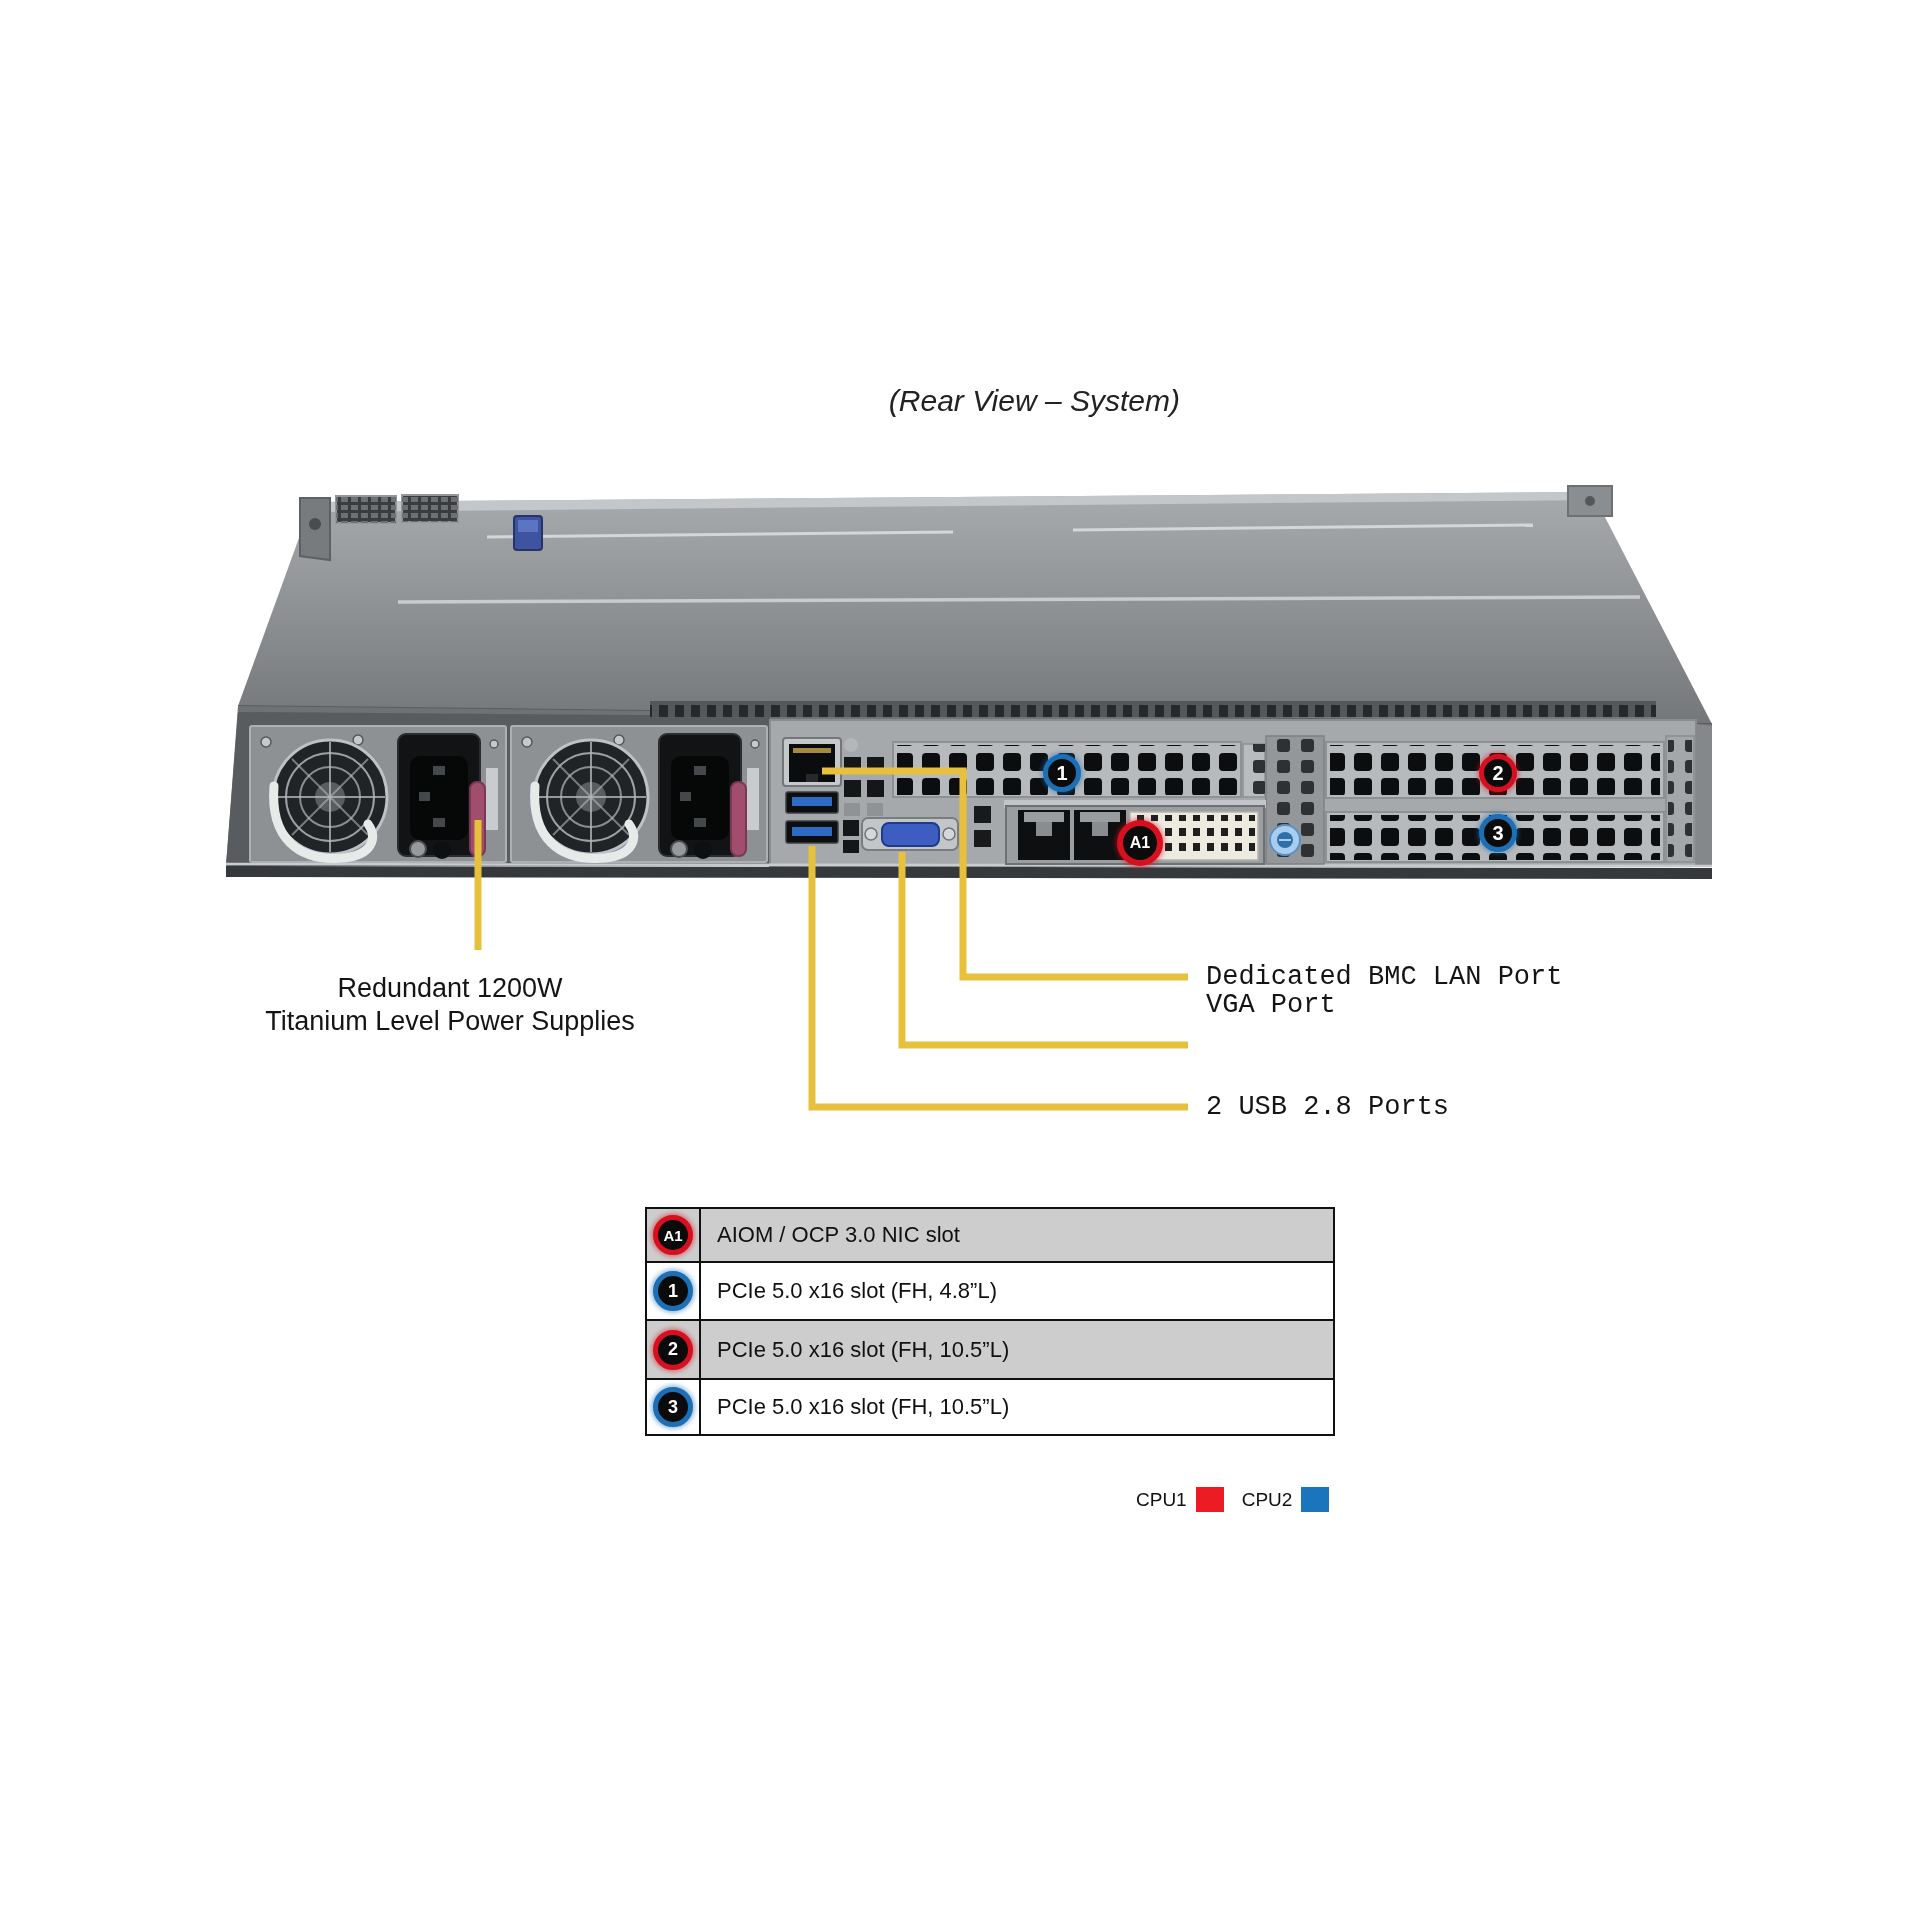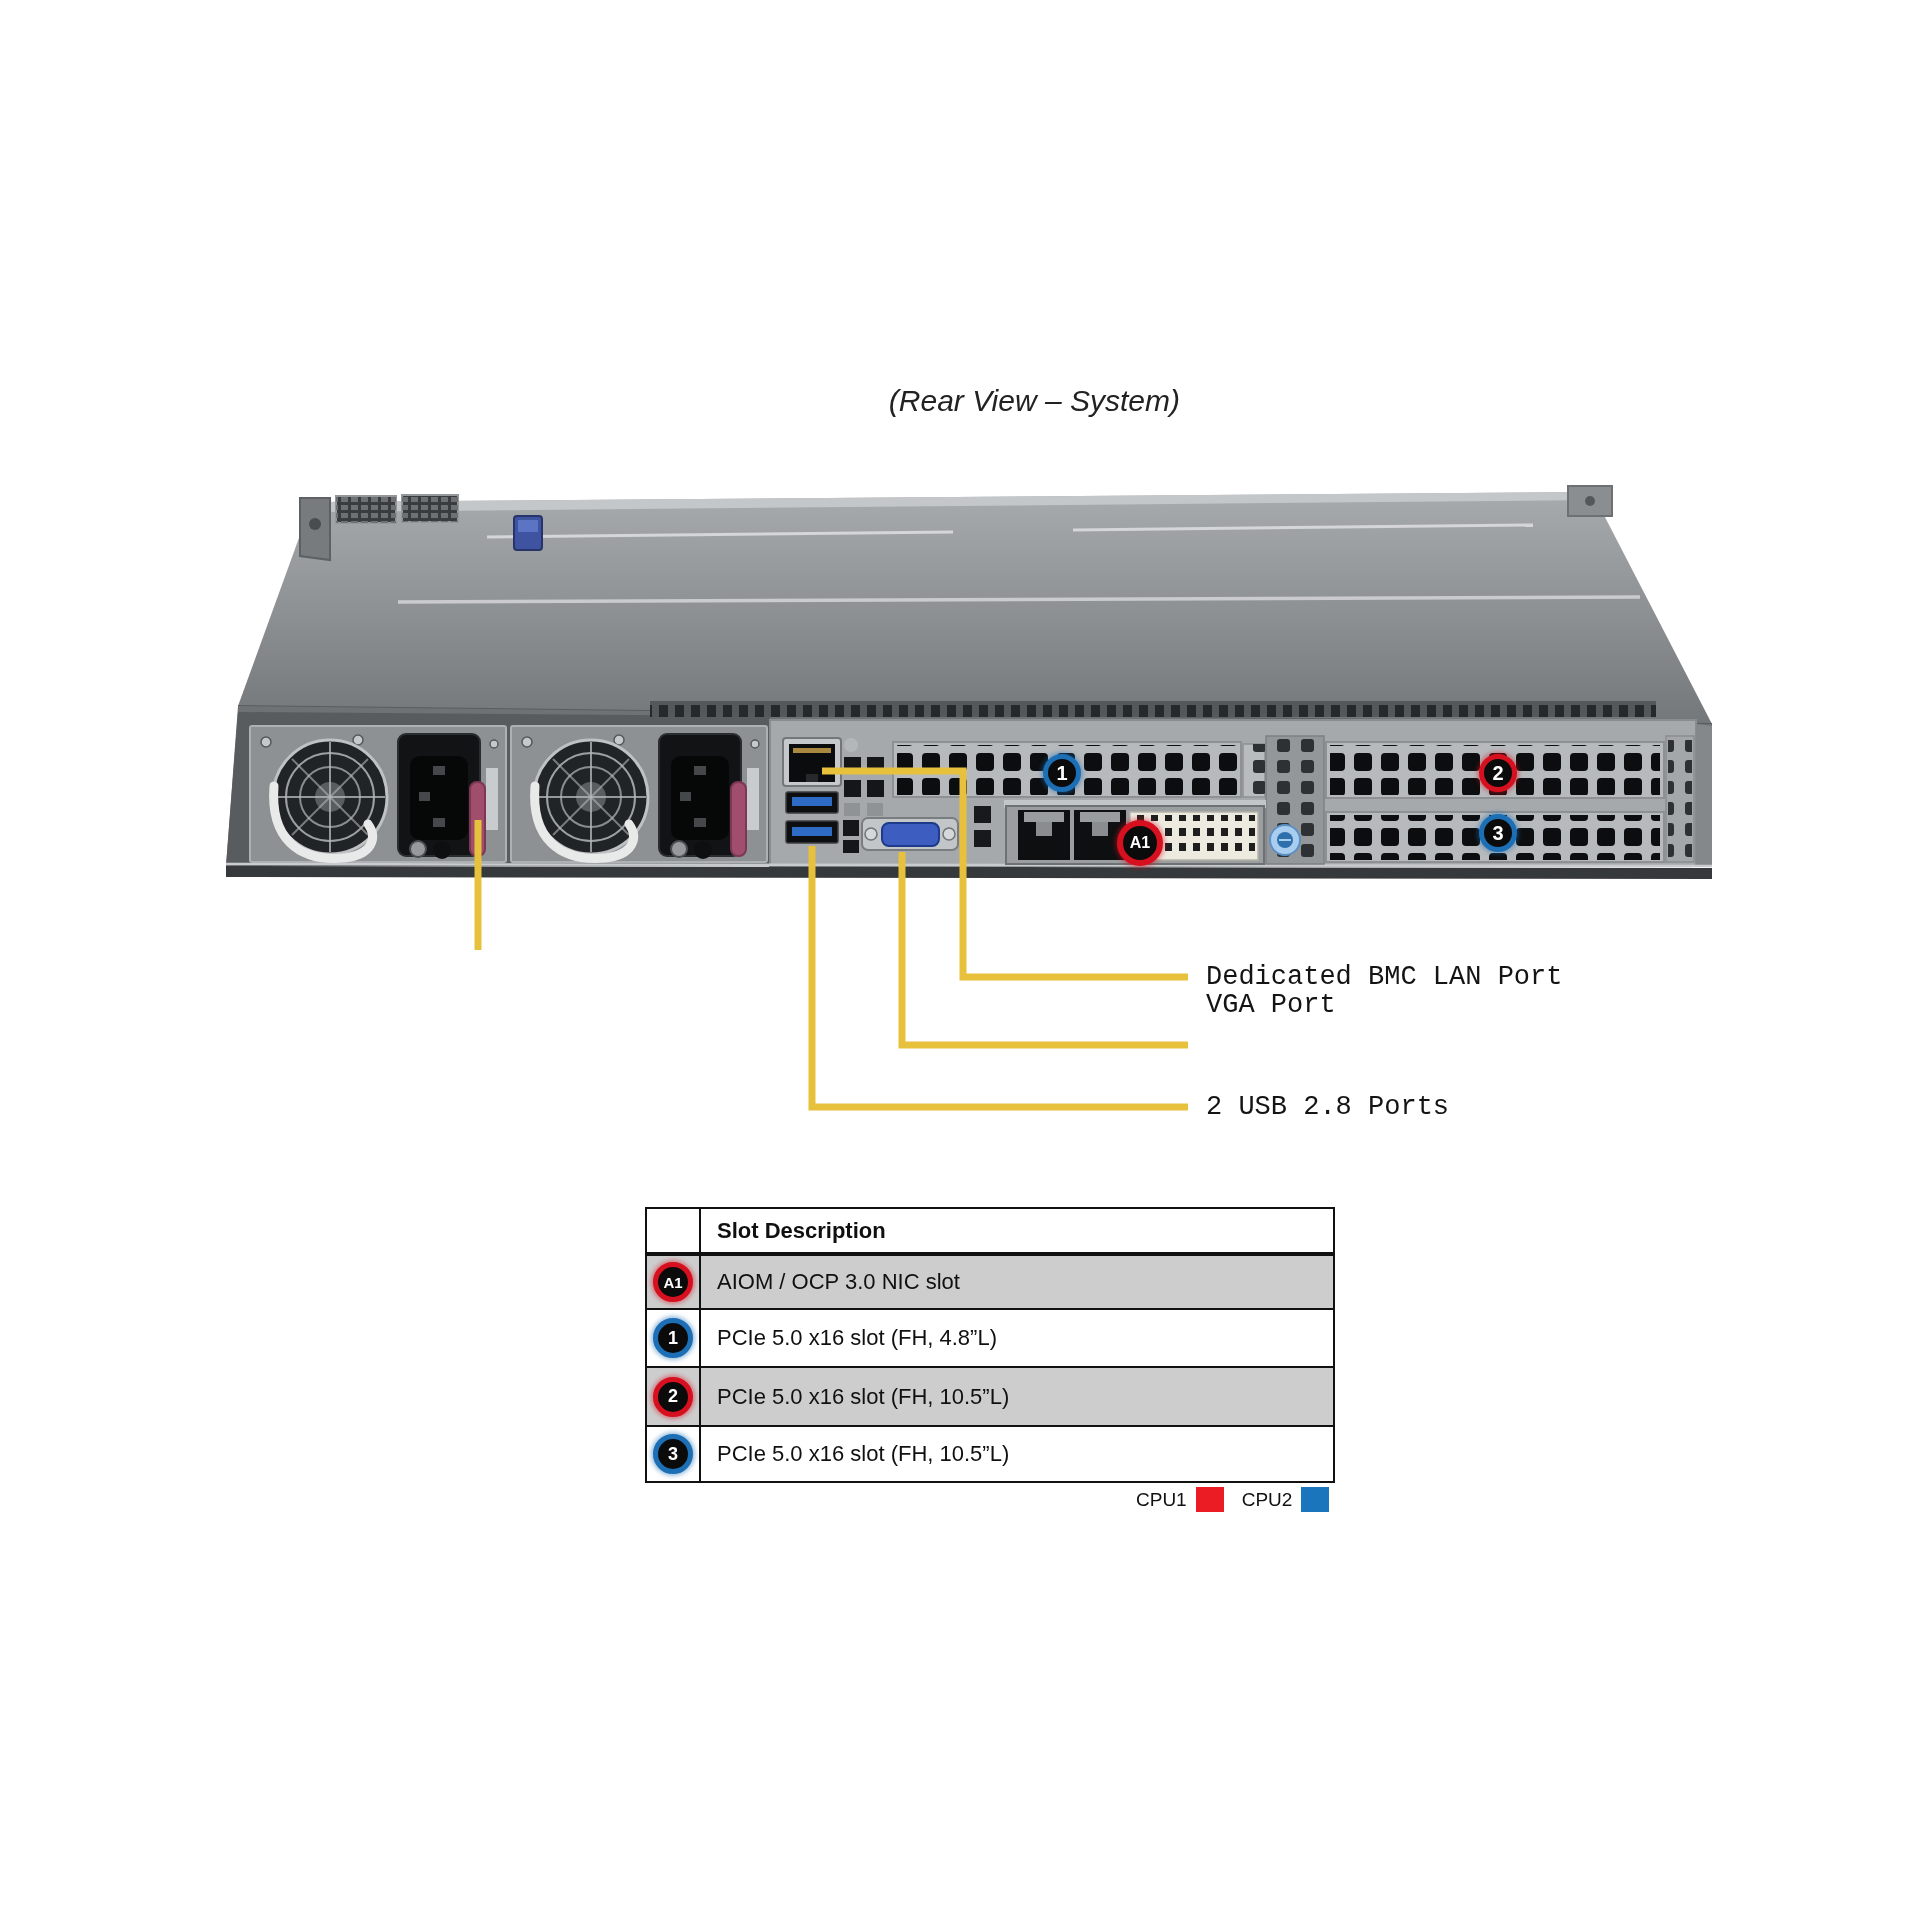--- a/index.html
+++ b/index.html
@@ -235,29 +235,29 @@
     </g>
   </svg>
 
   <div class="page-title">(Rear View – System)</div>
 
   <div class="badge srv-badge blue" style="left:1043px;top:754px;">1</div>
   <div class="badge srv-badge red" style="left:1479px;top:754px;">2</div>
   <div class="badge srv-badge blue" style="left:1479px;top:814px;">3</div>
   <div class="badge srv-badge a1 red" style="left:1117px;top:820px;">A1</div>
 
+  <div class="psu-label">
+    <div>Redundant 1200W</div>
+    <div>Titanium Level Power Supplies</div>
+  </div>
   <div class="callout-label" style="top:960px;">Dedicated BMC LAN Port</div>
   <div class="callout-label" style="top:988px;">VGA Port</div>
   <div class="callout-label" style="top:1090px;">2 USB 2.8 Ports</div>
 
   <div class="slot-table">
-    <div class="t-row t-header">
-      <div class="t-badge-cell"></div>
-      <div class="t-desc-cell t-header-text">Slot Description</div>
-    </div>
     <div class="t-row r0 shaded">
       <div class="t-badge-cell">
         <div class="badge tbl-badge a1 red">A1</div>
       </div>
       <div class="t-desc-cell">AIOM / OCP 3.0 NIC slot</div>
     </div>
     <div class="t-row r1">
       <div class="t-badge-cell">
         <div class="badge tbl-badge blue">1</div>
       </div>

